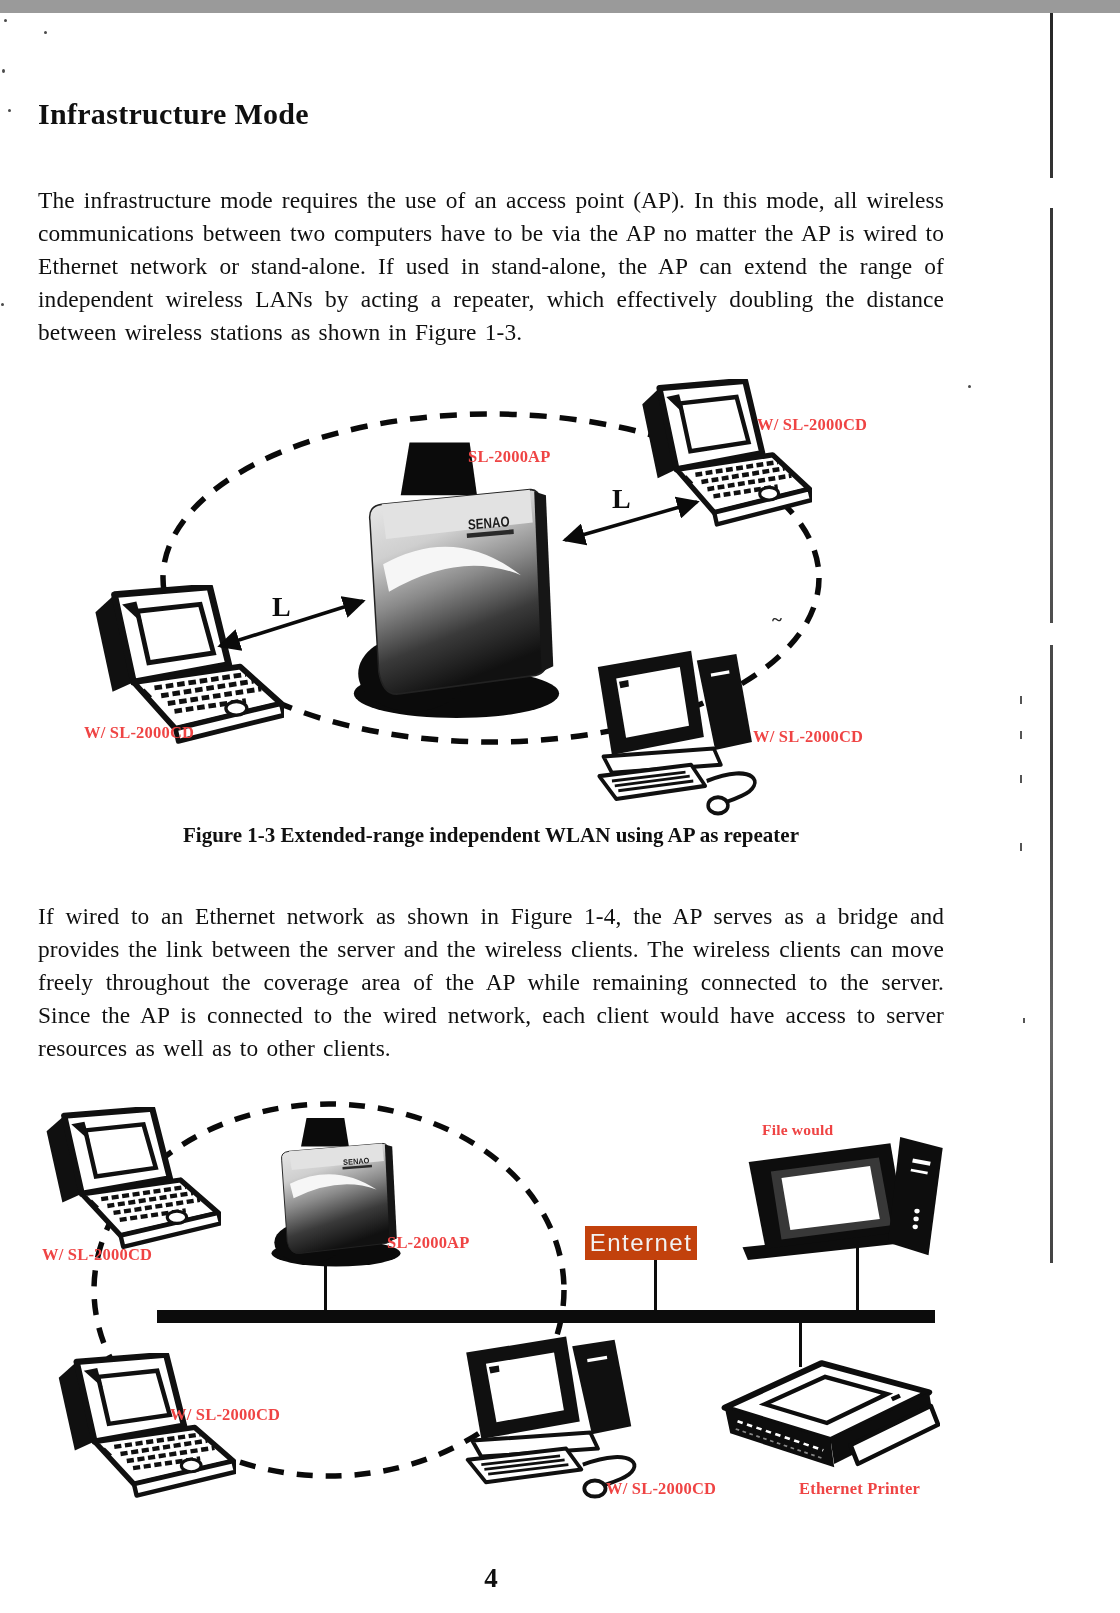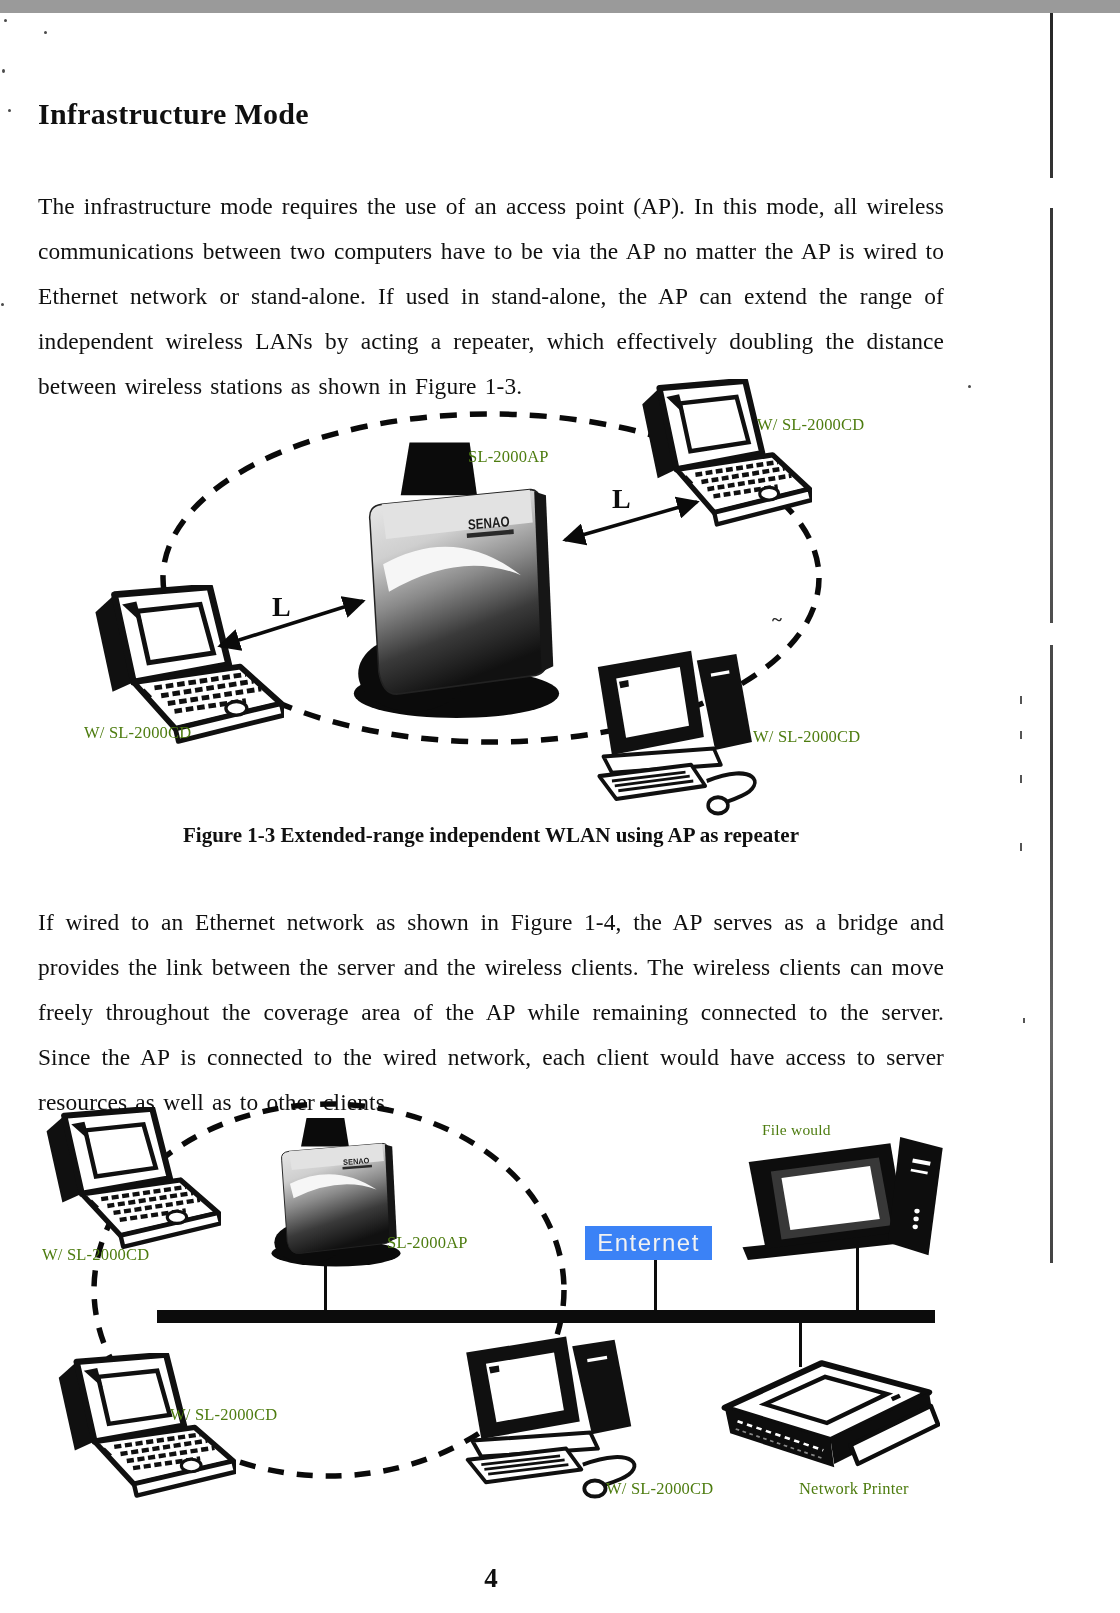--- a/index.html
+++ b/index.html
@@ -1,28 +1,28 @@
 <!DOCTYPE html>
 <html><head>
 <meta charset="utf-8">
 <style>
   html,body{margin:0;padding:0;background:#9a9a9a;}
   #page{position:relative;width:1120px;height:1613px;background:#ffffff;margin:13px auto;
         font-family:"Liberation Serif",serif;color:#101010;overflow:hidden;}
   .abs{position:absolute;}
   h1.title{position:absolute;left:38px;top:84px;margin:0;font-size:30px;font-weight:bold;
            letter-spacing:.3px;}
-  .para{position:absolute;left:38px;width:906px;font-size:23.4px;line-height:45px;
+  .para{position:absolute;left:38px;width:906px;font-size:23.4px;line-height:33px;
         text-align:justify;letter-spacing:.1px;word-spacing:2.2px;}
   .caption{position:absolute;left:38px;width:906px;text-align:center;font-weight:bold;
            font-size:21px;white-space:nowrap;}
-  .dev-label{position:absolute;font-weight:normal;font-size:16.5px;letter-spacing:.2px;
-             white-space:nowrap;color:#4d7c0f;}
+  .dev-label{position:absolute;font-weight:bold;font-size:16.5px;letter-spacing:.2px;
+             white-space:nowrap;color:#ef4444;}
   .L-label{position:absolute;font-weight:bold;font-size:28px;color:#0d0d0d;}
-  .enternet{position:absolute;left:585px;top:1213px;width:127px;height:34px;background:#3b82f6;
+  .enternet{position:absolute;left:585px;top:1213px;width:112px;height:34px;background:#c2410c;
             color:#f2f2f2;font-family:"Liberation Sans",sans-serif;font-size:24px;
             letter-spacing:1.5px;display:flex;align-items:center;justify-content:center;}
   .busline{position:absolute;left:157px;top:1297px;width:778px;height:13px;background:#0c0c0c;}
   .dropline{position:absolute;width:3px;background:#0c0c0c;}
   .pagenum{position:absolute;left:38px;top:1550px;width:906px;text-align:center;
            font-weight:bold;font-size:27px;}
   .scanline{position:absolute;left:1050px;top:0;width:3px;height:1250px;opacity:.85;
             background:linear-gradient(180deg,#000 0%,#161616 18%,#3a3a3a 42%,#1a1a1a 60%,#4a4a4a 82%,#222 100%);}
   .gap{position:absolute;background:#fff;}
   .speck{position:absolute;background:#4a4a4a;border-radius:50%;}
@@ -211,18 +211,18 @@
     <div class="dev-label" style="left:170px;top:1392px">W/ SL-2000CD</div>
 
     <svg class="abs" style="left:445px;top:1314px" width="212" height="172" viewBox="0 0 280 215" preserveAspectRatio="none">
       <use href="#sym-desktop"></use>
     </svg>
     <div class="dev-label" style="left:606px;top:1466px">W/ SL-2000CD</div>
 
     <svg class="abs" style="left:712px;top:1340px" width="228" height="128" viewBox="0 0 250 150" preserveAspectRatio="none">
       <use href="#sym-printer"></use>
     </svg>
-    <div class="dev-label" style="left:799px;top:1466px">Network Printer</div>
+    <div class="dev-label" style="left:799px;top:1466px">Ethernet Printer</div>
   </div>
 
 
   <div class="pagenum">4</div>
 </div>
 
 </body></html>

